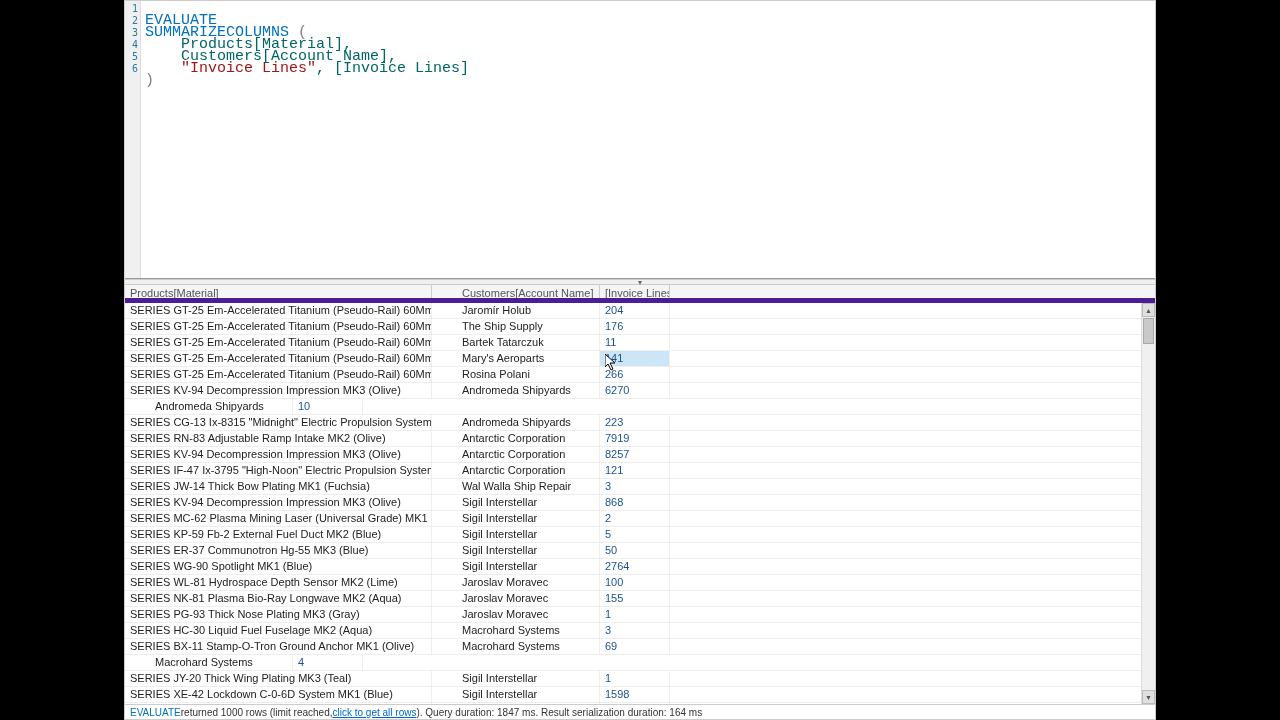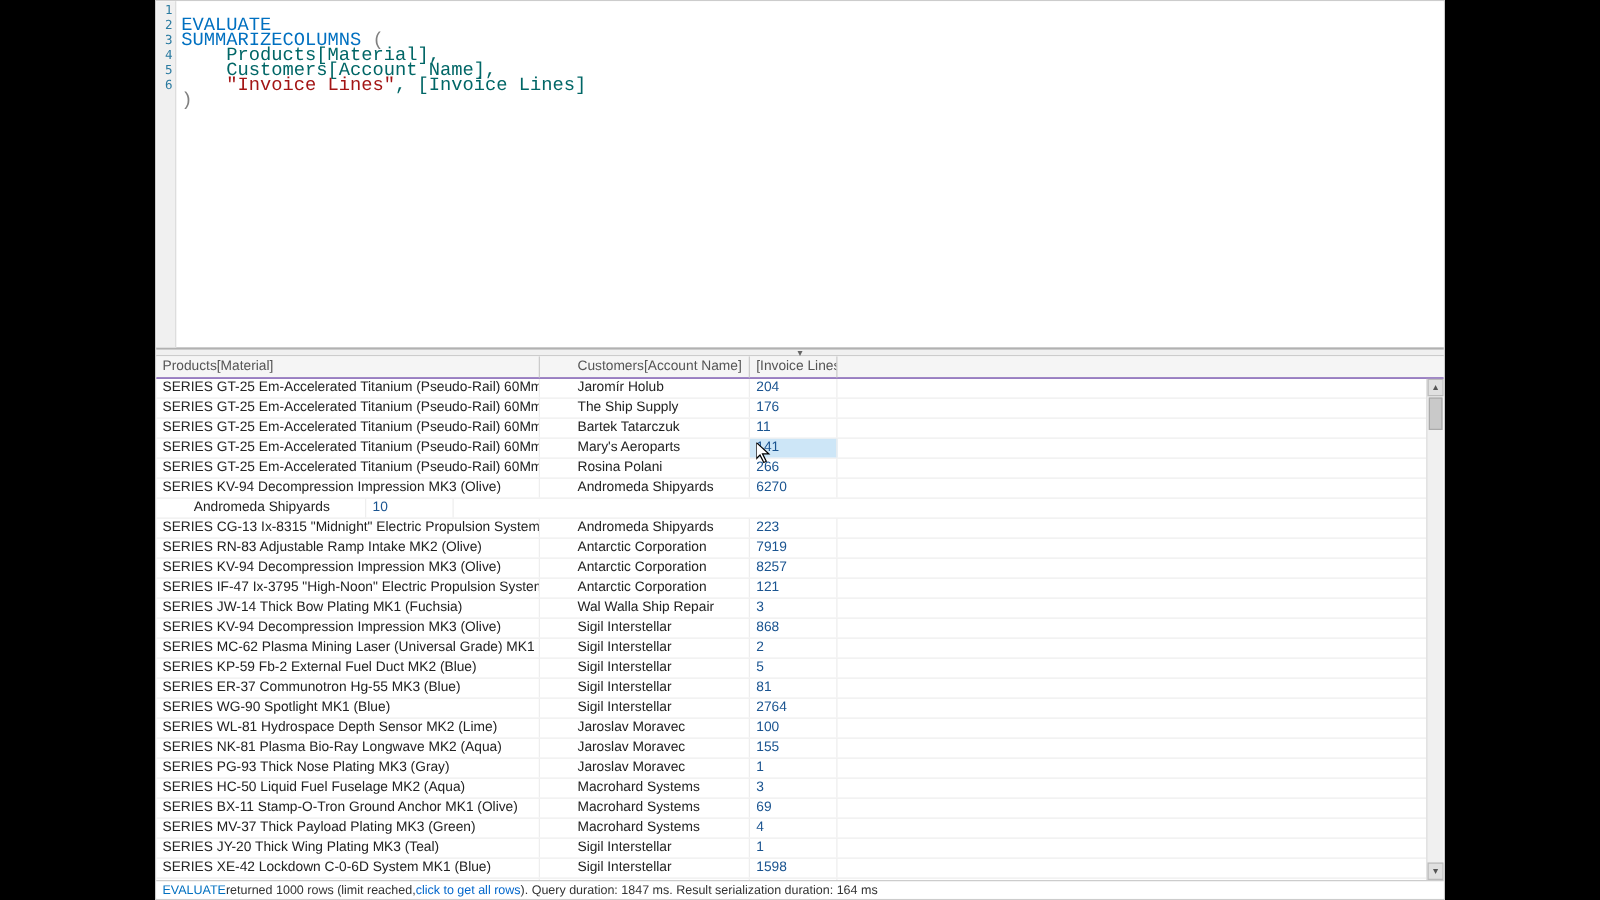--- a/index.html
+++ b/index.html
@@ -5,35 +5,35 @@
 * { margin:0; padding:0; box-sizing:border-box; }
 body { background:#000; width:1280px; height:720px; overflow:hidden; font-family:"Segoe UI",Tahoma,sans-serif; font-size:11px; }
 .app { position:absolute; left:124px; top:0; width:1032px; height:720px; background:#fff; display:flex; flex-direction:column; border:1px solid #ccc;}
 .editor-pane { height:278px; display:flex; border-bottom:1px solid #999; background:#fff; position:relative;}
 .gutter { width:16px; background:#f0f0f0; border-right:1px solid #ddd; font-family:Consolas,monospace; font-size:10px; color:#2a7aa0; text-align:right; padding:2px 2px 0 0; line-height:12px;}
 .gutter div{height:12px;}
 .code { flex:1; font-family:Consolas,"Courier New",monospace; font-size:15px; line-height:12px; padding:2px 4px; white-space:pre; color:#000; position:relative;}
 .kw{color:#0070c0;} .fn{color:#0070c0;} .col{color:#006666;} .str{color:#a31515;} .br{color:#808080;}
 .splitter{height:6px;background:#f0f0f0;border-top:1px solid #ccc;border-bottom:1px solid #ccc;display:flex;align-items:center;justify-content:center;color:#666;font-size:8px;cursor:row-resize;}
 .grid-wrap { flex:1; display:flex; flex-direction:column; overflow:hidden;}
-.grid-head { display:flex; background:#f5f5f5; border-bottom:1px solid #4c1d95; height:18px; align-items:stretch;}
+.grid-head { display:flex; background:#f5f5f5; border-bottom:5px solid #4c1d95; height:18px; align-items:stretch;}
 .grid-head .h { padding:2px 5px; border-right:1px solid #ccc; color:#555; font-size:11px; overflow:hidden; white-space:nowrap;}
 .c0{width:307px;} .c1{width:143px;margin-left:25px;} .c2{width:70px;text-align:left;}
 .grid-body { flex:1; overflow:hidden; position:relative; background:#fff;}
 .row{display:flex;height:16px;border-bottom:1px solid #eee;}
 .row .cell{padding:1px 5px;border-right:1px solid #eee;overflow:hidden;white-space:nowrap;color:#222;font-size:11px;}
 .row .cell.num{color:#1a5490;}
 .row.sel .cell.c2{background:#cde6f7;}
 .scrollbar{position:absolute;right:0;top:0;bottom:0;width:14px;background:#f0f0f0;border-left:1px solid #ddd;}
 .sb-btn{height:14px;background:#e0e0e0;border:1px solid #bbb;display:flex;align-items:center;justify-content:center;font-size:7px;color:#555;}
 .sb-thumb{position:absolute;left:1px;right:1px;top:15px;height:26px;background:#c9c9c9;border:1px solid #aaa;}
 .sb-btn.bot{position:absolute;bottom:0;left:0;right:0;}
 .status{height:15px;background:#fff;border-top:1px solid #ccc;padding:1px 5px;font-size:10px;color:#333;display:flex;align-items:center;}
 .status .kw2{color:#0070c0;}
-.status a{color:#0066cc;cursor:pointer;}
+.status a{color:#0066cc;text-decoration:underline;cursor:pointer;}
 .cursor{position:absolute;}
 .cursor svg{display:block;}
 </style>
 </head>
 <body>
 
 <div class="app">
 
   <div class="editor-pane">
     <div class="gutter">
@@ -132,21 +132,21 @@
           <div class="cell c2 num">2</div>
         </div>
         <div class="row">
           <div class="cell c0">SERIES KP-59 Fb-2 External Fuel Duct MK2 (Blue)</div>
           <div class="cell c1">Sigil Interstellar</div>
           <div class="cell c2 num">5</div>
         </div>
         <div class="row">
           <div class="cell c0">SERIES ER-37 Communotron Hg-55 MK3 (Blue)</div>
           <div class="cell c1">Sigil Interstellar</div>
-          <div class="cell c2 num">81</div>
+          <div class="cell c2 num">50</div>
         </div>
         <div class="row">
           <div class="cell c0">SERIES WG-90 Spotlight MK1 (Blue)</div>
           <div class="cell c1">Sigil Interstellar</div>
           <div class="cell c2 num">2764</div>
         </div>
         <div class="row">
           <div class="cell c0">SERIES WL-81 Hydrospace Depth Sensor MK2 (Lime)</div>
           <div class="cell c1">Jaroslav Moravec</div>
           <div class="cell c2 num">100</div>
@@ -155,31 +155,30 @@
           <div class="cell c0">SERIES NK-81 Plasma Bio-Ray Longwave MK2 (Aqua)</div>
           <div class="cell c1">Jaroslav Moravec</div>
           <div class="cell c2 num">155</div>
         </div>
         <div class="row">
           <div class="cell c0">SERIES PG-93 Thick Nose Plating MK3 (Gray)</div>
           <div class="cell c1">Jaroslav Moravec</div>
           <div class="cell c2 num">1</div>
         </div>
         <div class="row">
-          <div class="cell c0">SERIES HC-50 Liquid Fuel Fuselage MK2 (Aqua)</div>
+          <div class="cell c0">SERIES HC-30 Liquid Fuel Fuselage MK2 (Aqua)</div>
           <div class="cell c1">Macrohard Systems</div>
           <div class="cell c2 num">3</div>
         </div>
         <div class="row">
           <div class="cell c0">SERIES BX-11 Stamp-O-Tron Ground Anchor MK1 (Olive)</div>
           <div class="cell c1">Macrohard Systems</div>
           <div class="cell c2 num">69</div>
         </div>
         <div class="row">
-          <div class="cell c0">SERIES MV-37 Thick Payload Plating MK3 (Green)</div>
           <div class="cell c1">Macrohard Systems</div>
           <div class="cell c2 num">4</div>
         </div>
         <div class="row">
           <div class="cell c0">SERIES JY-20 Thick Wing Plating MK3 (Teal)</div>
           <div class="cell c1">Sigil Interstellar</div>
           <div class="cell c2 num">1</div>
         </div>
         <div class="row">
           <div class="cell c0">SERIES XE-42 Lockdown C-0-6D System MK1 (Blue)</div>

